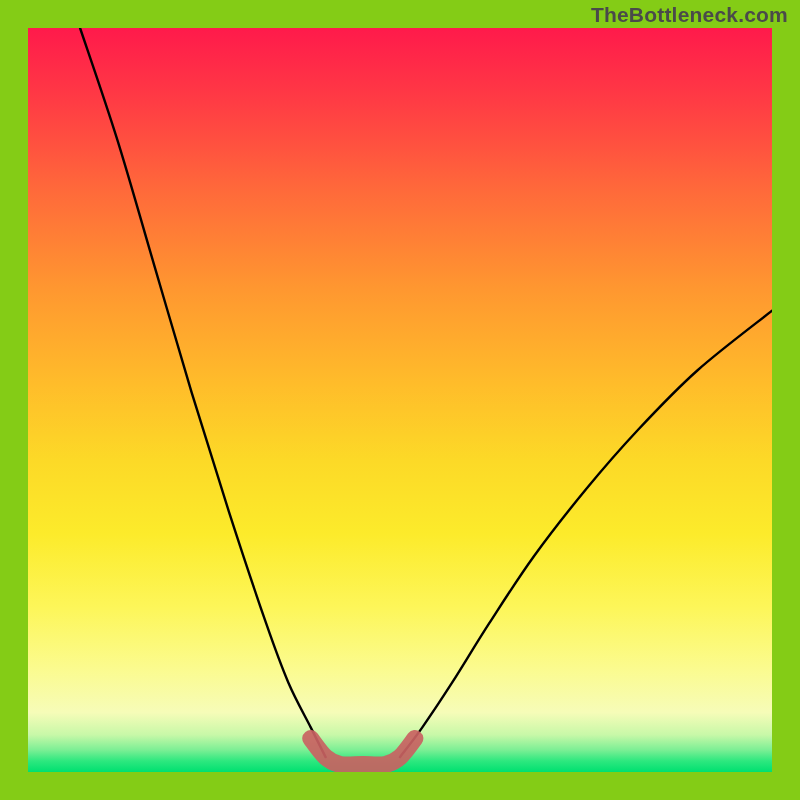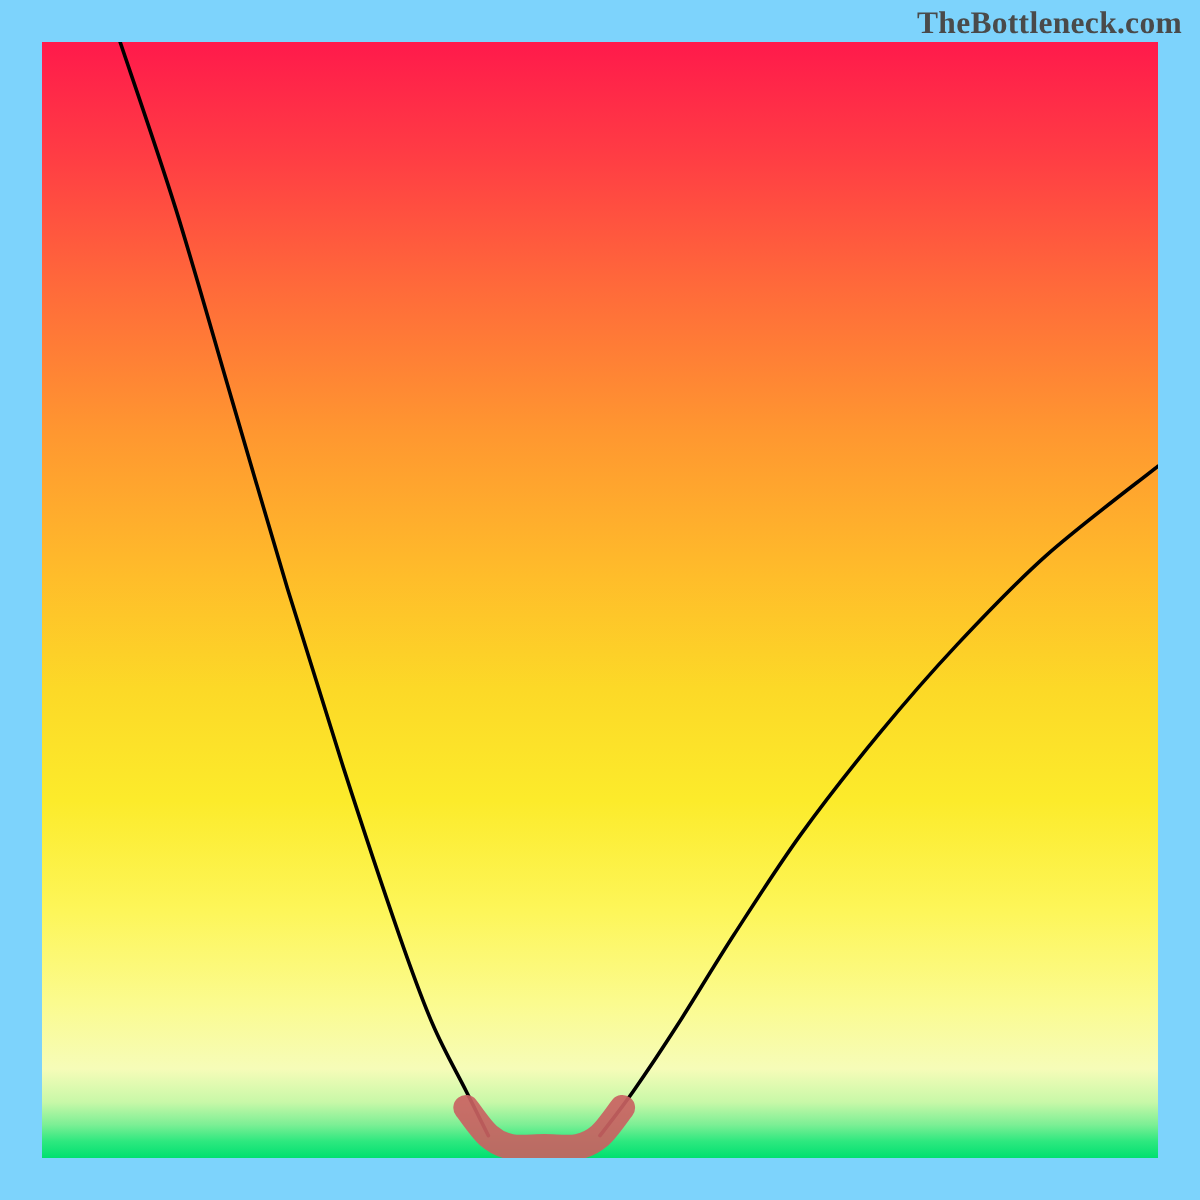--- a/index.html
+++ b/index.html
@@ -10,22 +10,21 @@
     background: #000;
     overflow: hidden;
     font-family: Arial, Helvetica, sans-serif;
   }
   .frame {
     position: absolute;
     left: 0;
     top: 0;
     width: 800px;
     height: 800px;
-    background: #7dd3fc;
-    font-family: Liberation Serif, serif;
+    background: #84cc16;
   }
   .plot-area {
     position: absolute;
     left: 28px;
     top: 28px;
     width: 744px;
     height: 744px;
     overflow: hidden;
   }
   .gradient {

